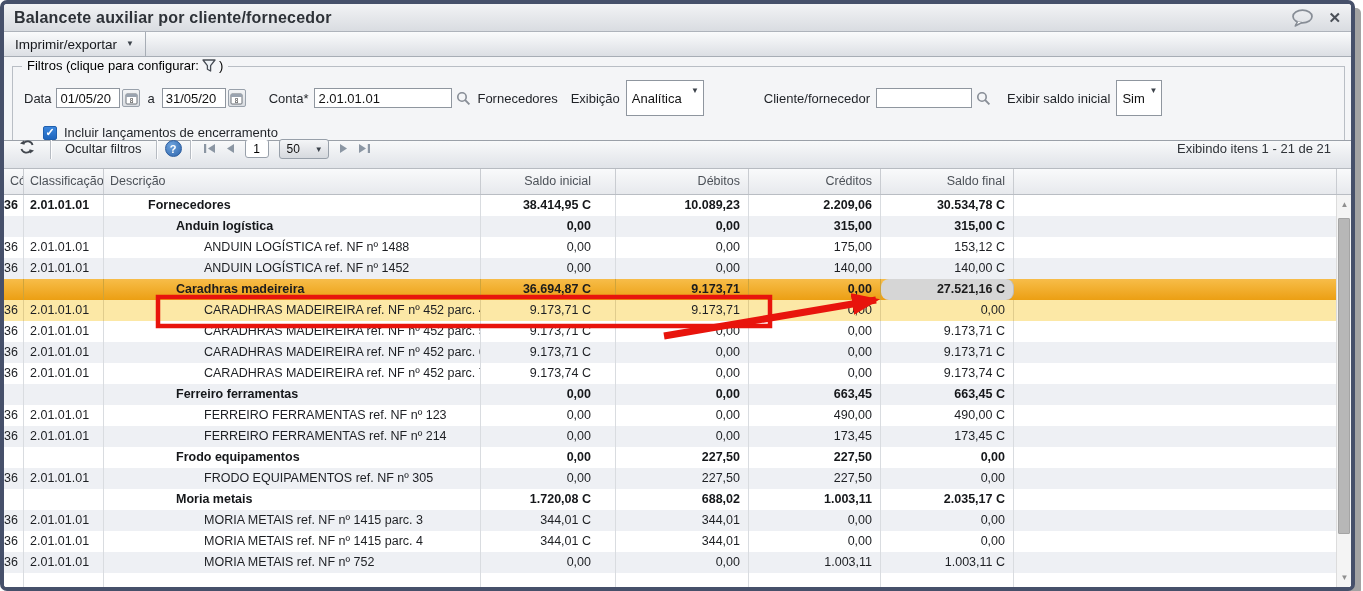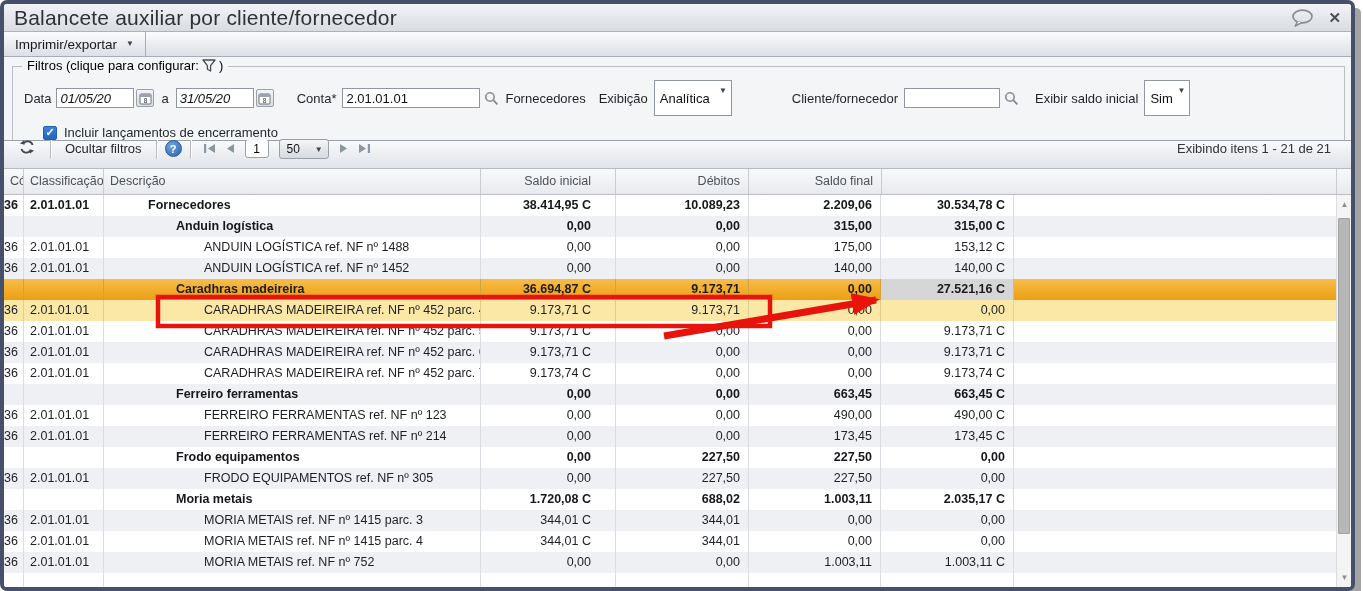--- a/index.html
+++ b/index.html
@@ -8,21 +8,21 @@
 
   
   .window{ position:absolute; left:0; top:0; width:1355px; height:591px;
     background:#fff; border:4px solid #46506a; border-radius:7px;
     box-shadow:8px 6px 0 -2px #a3a3a3; overflow:hidden; }
   .inner{ position:relative; width:1347px; height:583px; }
 
   
   .titlebar{ height:28px; background:linear-gradient(#f2f3f5,#d9dce1);
     border-bottom:1px solid #aeb3bb; display:flex; align-items:center; padding:0 10px; }
-  .title{ font-size:21px; font-weight:400; color:#2e3238; letter-spacing:.2px; }
+  .title{ font-size:16px; font-weight:700; color:#2e3238; letter-spacing:.2px; }
   .titlebar .spacer{ flex:1; }
   .tb-ico{ display:flex; align-items:center; margin-left:14px; cursor:pointer; }
   .close-x{ font-size:15px; font-weight:bold; color:#4b5058; line-height:1; }
 
   
   .toolbar1{ height:25px; background:linear-gradient(#fafbfc,#dcdfe4);
     border-bottom:1px solid #a7adb5; display:flex; align-items:stretch; }
   .btn-print{ display:flex; align-items:center; gap:9px; padding:0 11px;
     border-right:1px solid #a7adb5; font-size:13.5px; color:#16181c; cursor:pointer; }
   .caret{ font-size:8px; color:#3c424a; line-height:1; }
@@ -30,21 +30,21 @@
   
   .filters{ height:83px; background:#f4f5f7; position:relative; }
   .fieldset{ position:absolute; left:8px; right:6px; top:9px; bottom:0;
     border:1px solid #b9bec5; border-bottom:none; }
   .legend{ position:absolute; top:-9px; left:9px; background:#f4f5f7; padding:0 5px;
     font-size:13px; color:#000000; display:flex; align-items:center; gap:3px; }
   .frow{ display:flex; align-items:center; margin:13px 0 0 11px; font-size:13px; color:#1d2averb126; color:#1f2227; }
   .lbl{ font-size:13px; color:#1f2227; white-space:nowrap; }
   .tinput{ height:20px; border:1px solid #8f969f; background:#fff; font-size:13px;
     font-family:"Liberation Sans",sans-serif; padding:0 3px; color:#111; }
-  .w-date{ width:78px;font-style:italic; } .w-conta{ width:138px; } .w-cli{ width:96px; }
+  .w-date{ width:64px; } .w-conta{ width:138px; } .w-cli{ width:96px; }
   .icon-btn{ width:18px; height:18px; margin-left:2px; border:1px solid #99a1ab; border-radius:2px;
     background:linear-gradient(#f3f4f6,#d9dce1); display:flex; align-items:center; justify-content:center; cursor:pointer; }
   .mag{ margin-left:4px; cursor:pointer; display:flex; align-items:center; }
   .select{ position:relative; height:36px; border:1px solid #8f969f; background:#fff;
     font-size:13px; color:#111; display:flex; align-items:center; padding:0 18px 0 5px; cursor:pointer; }
   .select .caret{ position:absolute; right:4px; top:6px; }
   .crow{ display:flex; align-items:center; margin:9px 0 0 30px; gap:7px; }
   .checkbox{ width:14px; height:14px; border:1px solid #1f5fae; border-radius:2px;
     background:linear-gradient(#3b86dd,#1f66bd); color:#fff; font-size:11px; font-weight:bold;
     display:flex; align-items:center; justify-content:center; line-height:1; cursor:pointer; }
@@ -87,21 +87,21 @@
   .c3{ width:135px; text-align:right; padding-right:24px; }
   .c4{ width:133px; text-align:right; padding-right:8px; }
   .c5{ width:132px; text-align:right; padding-right:8px; }
   .c6{ width:133px; text-align:right; padding-right:8px; }
   .even{ background:#fff; } .odd{ background:#eef0f4; }
   .bold .tcell{ font-weight:bold; color:#15171a; }
   .hl-orange{ background:linear-gradient(var(--c-highlight_orange_top,#f7bd49),var(--c-highlight_orange_bottom,#ec9f13)); }
   .hl-orange .tcell{ font-weight:bold; color:#1c1c1c; border-right-color:#cfa43a; }
   .hl-yellow{ background:var(--c-highlight_yellow,#fce8a6); }
   .hl-yellow .tcell{ border-right-color:#e0cc8d; }
-  .tcell.sfgray{ background:var(--c-saldo_final_gray,#d6d6d6); border-right-color:#bcbcbc; }
+  .tcell.sfgray{ background:var(--c-saldo_final_gray,#d6d6d6); border-right-color:#bcbcbc;border-radius:8px; }
   .partial{ height:14px; overflow:hidden; }
   .partial .tcell{ height:14px; }
 
   
   .vscroll{ position:absolute; top:0; right:0; width:15px; height:392px;
     background:#f4f4f4; border-left:1px solid #dcdcdc; }
   .sarrow{ position:absolute; left:0; width:15px; height:15px; text-align:center;
     font-size:8px; color:#8f8f8f; line-height:15px; cursor:pointer; }
   .sarrow.up{ top:2px; } .sarrow.down{ bottom:2px; }
   .sthumb{ position:absolute; left:1px; top:23px; width:12px; height:316px;
@@ -239,20 +239,21 @@
     <span class="iteminfo">Exibindo itens 1 - 21 de 21</span>
   </div>
 
   <div class="thead">
     <div class="hcap"></div>
   <div class="hcell c0">Cód</div>
         <div class="hcell c1">Classificação</div>
         <div class="hcell c2">Descrição</div>
         <div class="hcell c3">Saldo inicial</div>
         <div class="hcell c4">Débitos</div>
+        <div class="hcell c5">Créditos</div>
         <div class="hcell c6">Saldo final</div>
         <div class="hcell hfill"></div>
       </div>
 
   <div class="tbody">
     <div>
           <div class="trow even bold">
             <div class="tcell c0">36</div>
             <div class="tcell c1">2.01.01.01</div>
             <div class="tcell c2" style="padding-left: 44px;">Fornecedores</div>

